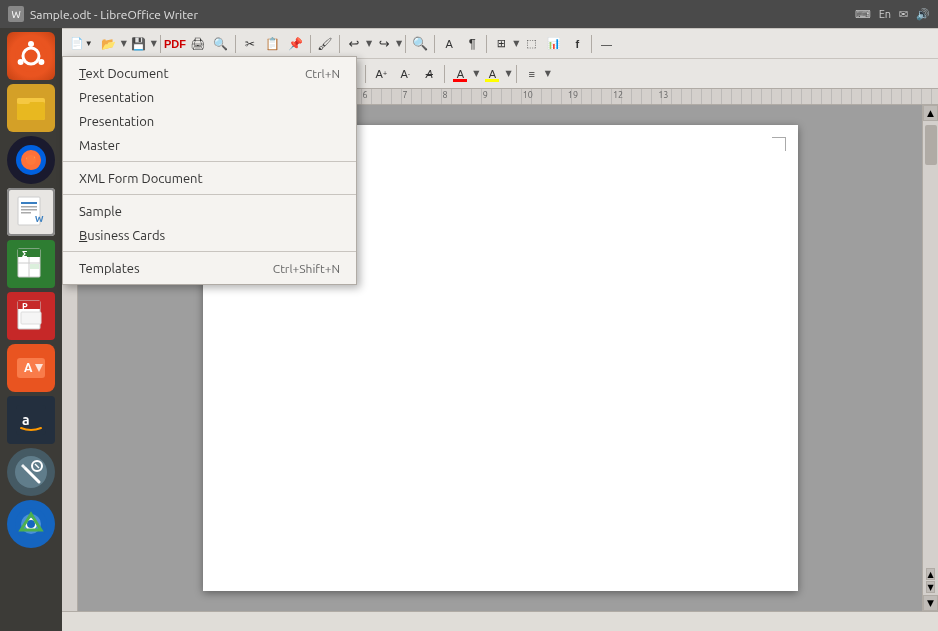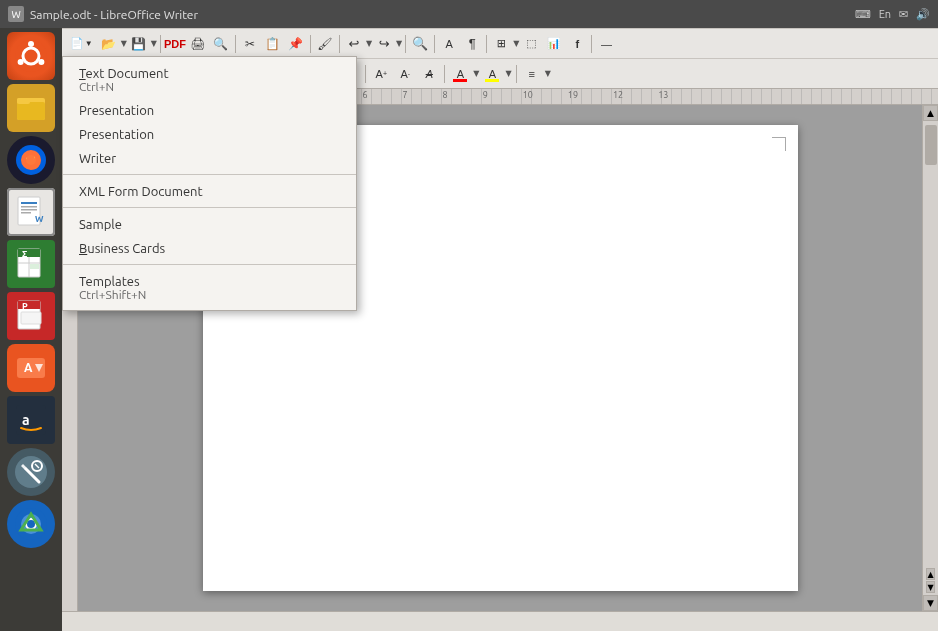--- a/index.html
+++ b/index.html
@@ -197,28 +197,27 @@
       left: 62px;
       width: 295px;
       background: #f5f3f0;
       border: 1px solid #b0aba5;
       box-shadow: 3px 3px 8px rgba(0,0,0,0.3);
       z-index: 100;
       padding: 4px 0;
     }
     .menu-item {
       display: flex;
-      align-items: flex-start;
+      align-items: center;
       justify-content: space-between;
       padding: 5px 16px 5px 16px;
       cursor: pointer;
       color: #333;
       font-size: 13px;
       white-space: nowrap;
-      flex-direction: column;
     }
     .menu-item .shortcut {
       color: #666;
       font-size: 12px;
     }
     .menu-separator {
       height: 1px;
       background: #c8c4bf;
       margin: 4px 0;
     }
@@ -587,21 +586,21 @@
   </div>
   <div class="menu-item">
     <span>Presentation</span>
     <span class="shortcut"></span>
   </div>
   <div class="menu-item">
     <span>Presentation</span>
     <span class="shortcut"></span>
   </div>
   <div class="menu-item">
-    <span>Writer</span>
+    <span>Master</span>
     <span class="shortcut"></span>
   </div>
 
   <div class="menu-separator"></div>
 
   <div class="menu-item">
     <span>XML Form Document</span>
     <span class="shortcut"></span>
   </div>
 

